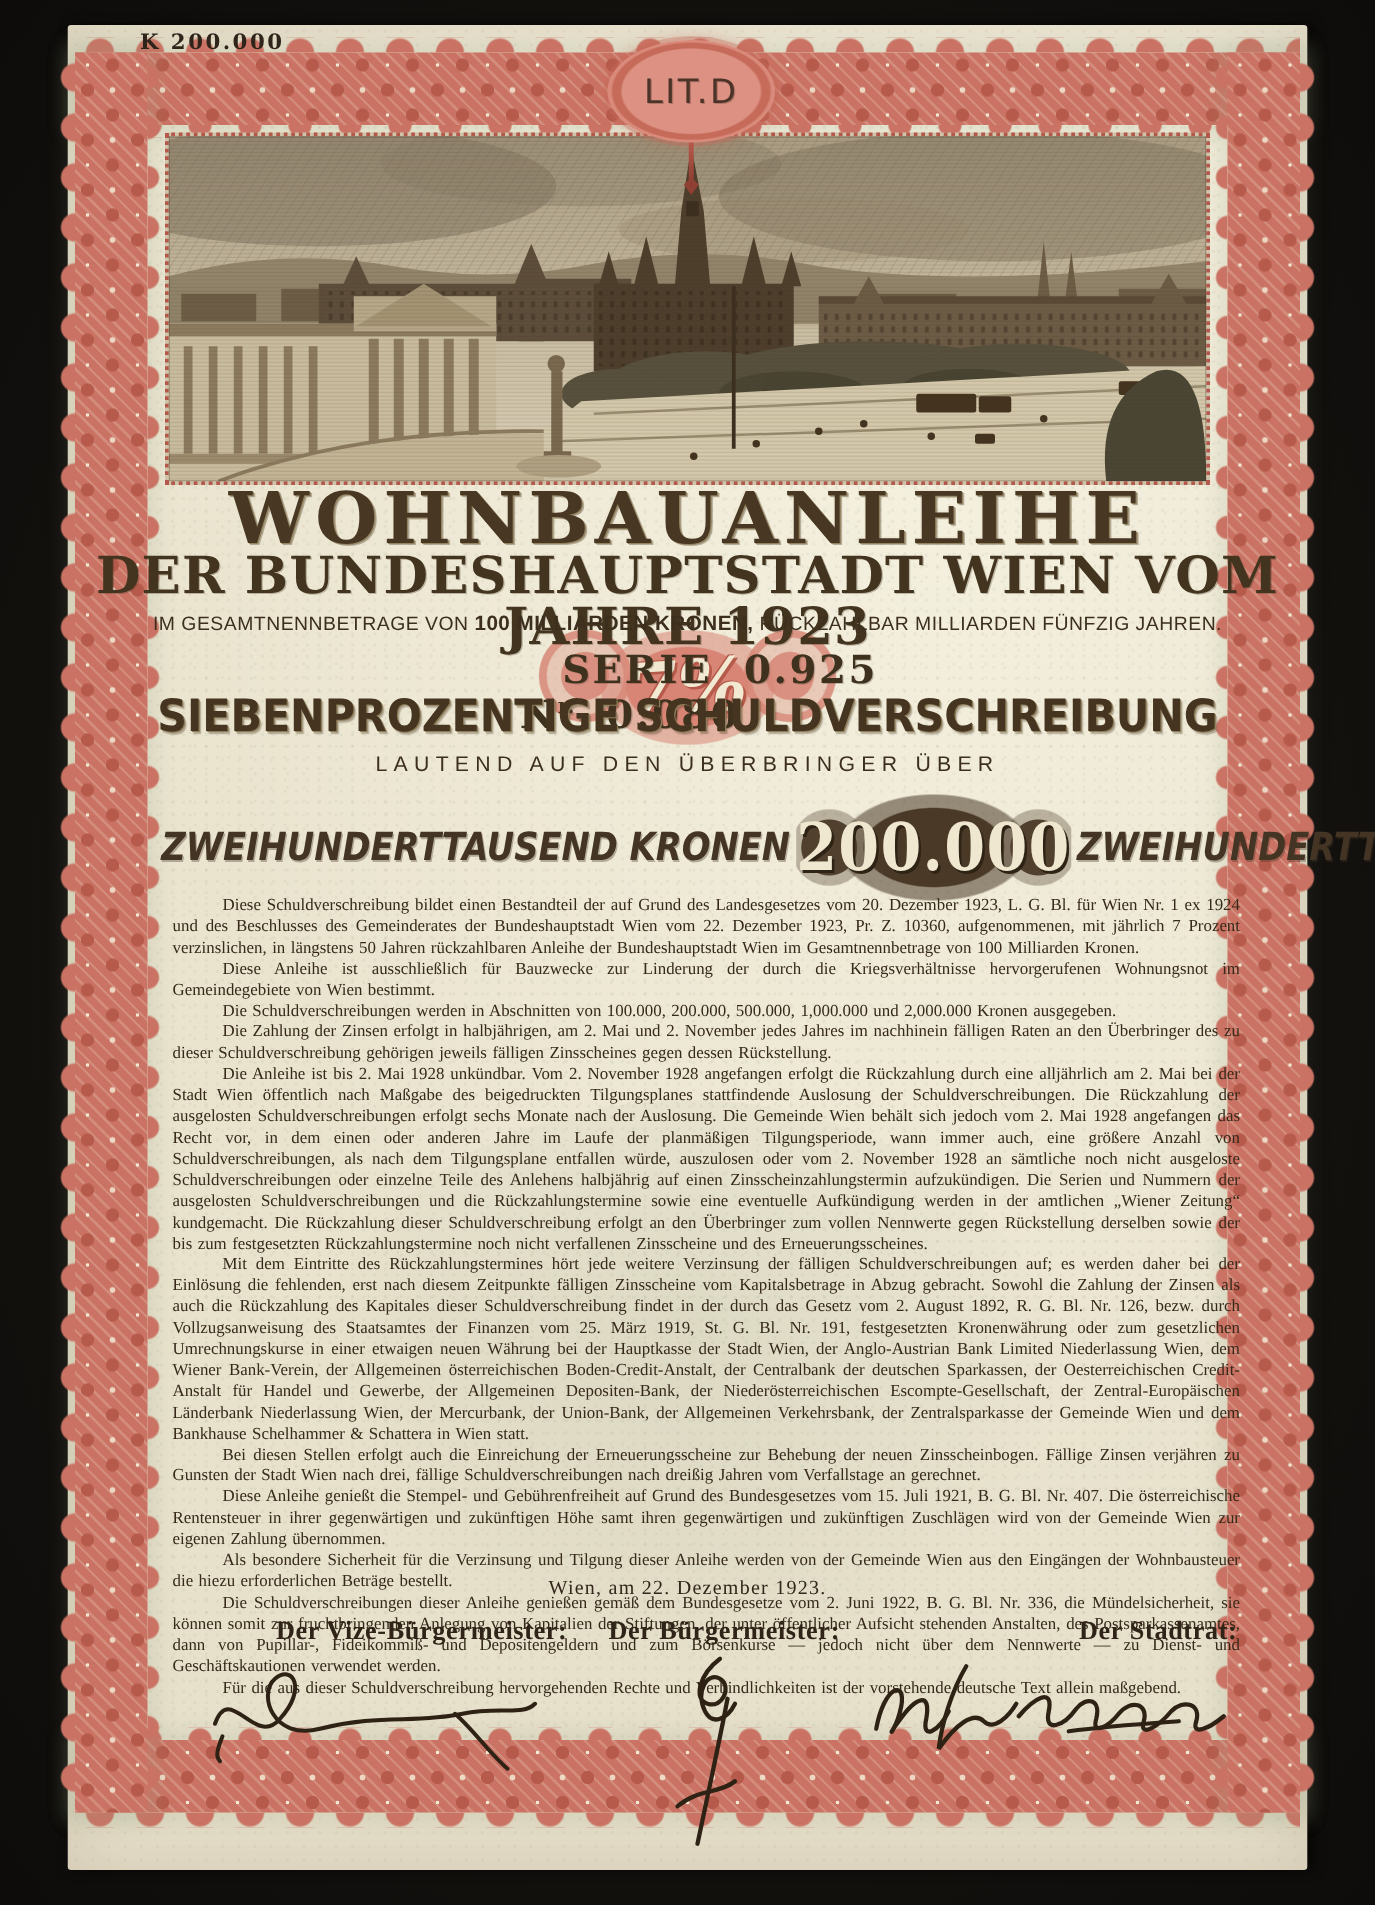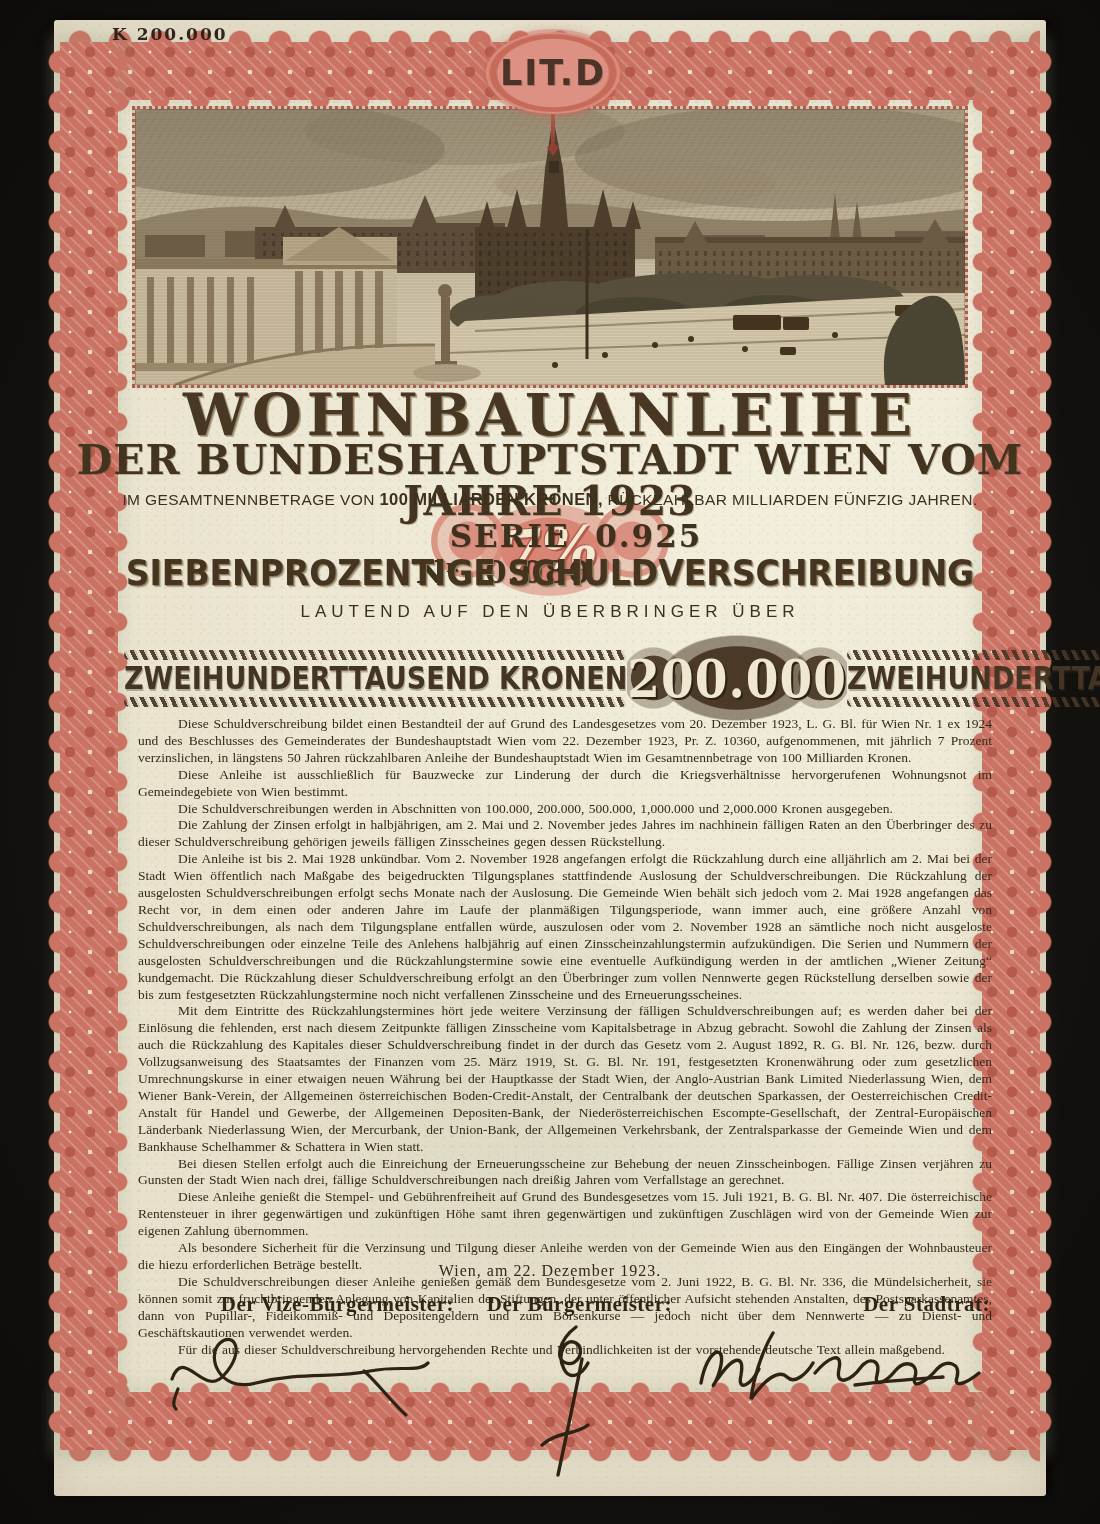--- a/index.html
+++ b/index.html
@@ -64,21 +64,21 @@
     background-size:10px 40px;background-repeat:repeat-y;}
   
   .control-number{position:absolute;left:58px;top:4px;z-index:4;
     font-family:"DejaVu Serif", serif;font-weight:bold;font-size:17px;color:#2f241a;letter-spacing:2px;}
   .lit-badge{position:absolute;left:432px;top:12px;width:134px;height:82px;z-index:5;
     border-radius:50%;
     background:
       radial-gradient(ellipse at 50% 50%, #dc9182 0 58%, #c66a59 60% 66%, #d98a7a 68% 78%, #c66a59 80% 86%, #d98a7a 88% 100%);
     box-shadow:0 0 0 3px rgba(198,106,89,.35), 0 0 14px rgba(198,106,89,.5);
     display:flex;align-items:center;justify-content:center;}
-  .lit-badge span{font-family:"DejaVu Sans", sans-serif;font-weight:bold;font-size:35px;
+  .lit-badge span{font-family:"DejaVu Sans", sans-serif;font-weight:normal;font-size:27px;
     letter-spacing:2px;color:#4b3328;text-shadow:1px 1px 0 rgba(75,51,40,.3);}
   .badge-tassel{position:absolute;left:497px;top:94px;width:4px;height:30px;z-index:5;
     background:linear-gradient(#b65a4b,#8f4033);}
   .badge-tassel::after{content:"";position:absolute;left:-4px;top:28px;width:12px;height:14px;
     background:#8f4033;clip-path:polygon(50% 0,100% 40%,50% 100%,0 40%);}
   
   .vignette{position:absolute;left:78px;top:86px;width:836px;height:282px;z-index:3;
     border:3px dotted #b3584a;background:#cfc4aa;box-sizing:border-box;}
   .vignette svg{display:block;width:100%;height:100%;}
   
@@ -109,21 +109,21 @@
     font-size:58px;color:#f1e9d2;text-shadow:2px 2px 0 #b65a4b, -1px -1px 0 #b65a4b;transform:rotate(-4deg);}
   .bond-type{position:absolute;left:0;width:992px;top:536px;text-align:center;z-index:4;
     font-family:"DejaVu Sans", sans-serif;font-weight:bold;font-size:33px;line-height:1;
     color:#453520;letter-spacing:0;transform:scaleY(1.08);
     text-shadow:1px 1px 0 #8d7c58, 2px 2px 1px rgba(69,53,32,.35);}
   .bearer-line{position:absolute;left:0;width:992px;top:582px;text-align:center;z-index:4;
     font-family:"Liberation Sans", sans-serif;font-size:17px;color:#3c2f1d;letter-spacing:5px;}
   
   .denom{position:absolute;left:70px;top:606px;width:852px;height:104px;z-index:4;
     display:flex;align-items:center;}
-  .denom-side{flex:1;display:flex;flex-direction:column;gap:5px;}
+  .denom-side{flex:1;display:flex;flex-direction:row;gap:5px;font-style:italic;}
   .rope{height:10px;border-radius:5px;opacity:.92;
     background:repeating-linear-gradient(65deg, #473626 0 4px, rgba(71,54,38,.15) 4px 6px, transparent 6px 9px);}
   .denom-words{font-family:"DejaVu Sans", sans-serif;font-weight:bold;font-size:27px;line-height:1;
     color:#443424;text-align:center;letter-spacing:0;transform:scaleY(1.15);
     text-shadow:1px 1px 0 rgba(68,52,36,.35);white-space:nowrap;}
   .denom-center{width:238px;height:104px;position:relative;display:flex;align-items:center;justify-content:center;
     background:
       radial-gradient(circle 40px at 12% 50%, #51402d 0 55%, rgba(81,64,45,.35) 57% 75%, transparent 78%),
       radial-gradient(circle 40px at 88% 50%, #51402d 0 55%, rgba(81,64,45,.35) 57% 75%, transparent 78%),
       radial-gradient(ellipse 92px 52px at 50% 50%, #4a3927 0 60%, rgba(74,57,39,.55) 62% 80%, transparent 83%);}

